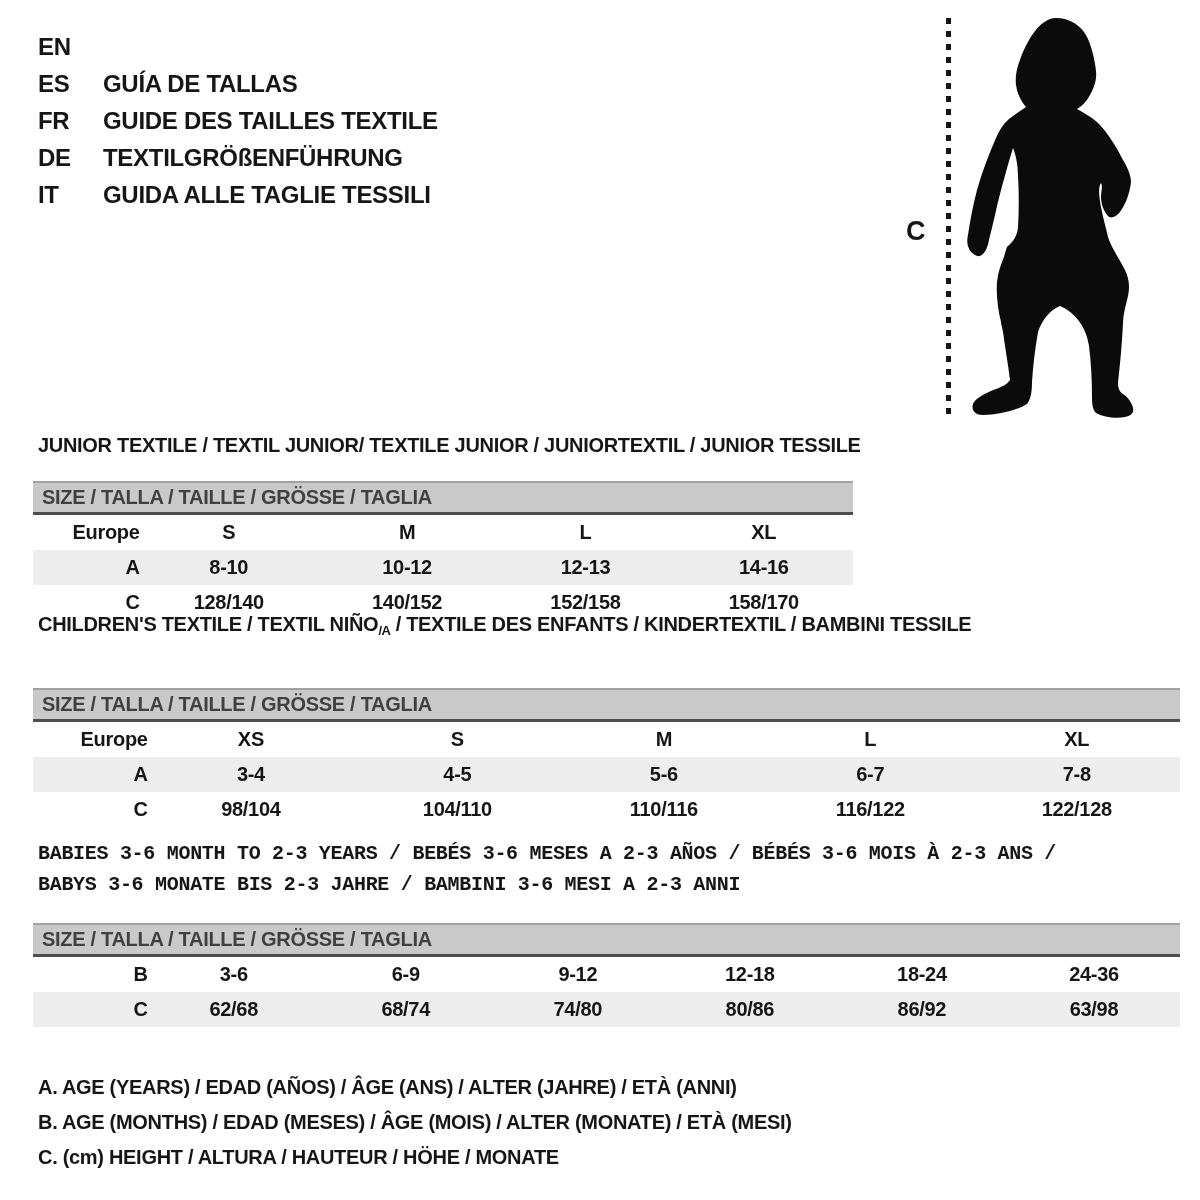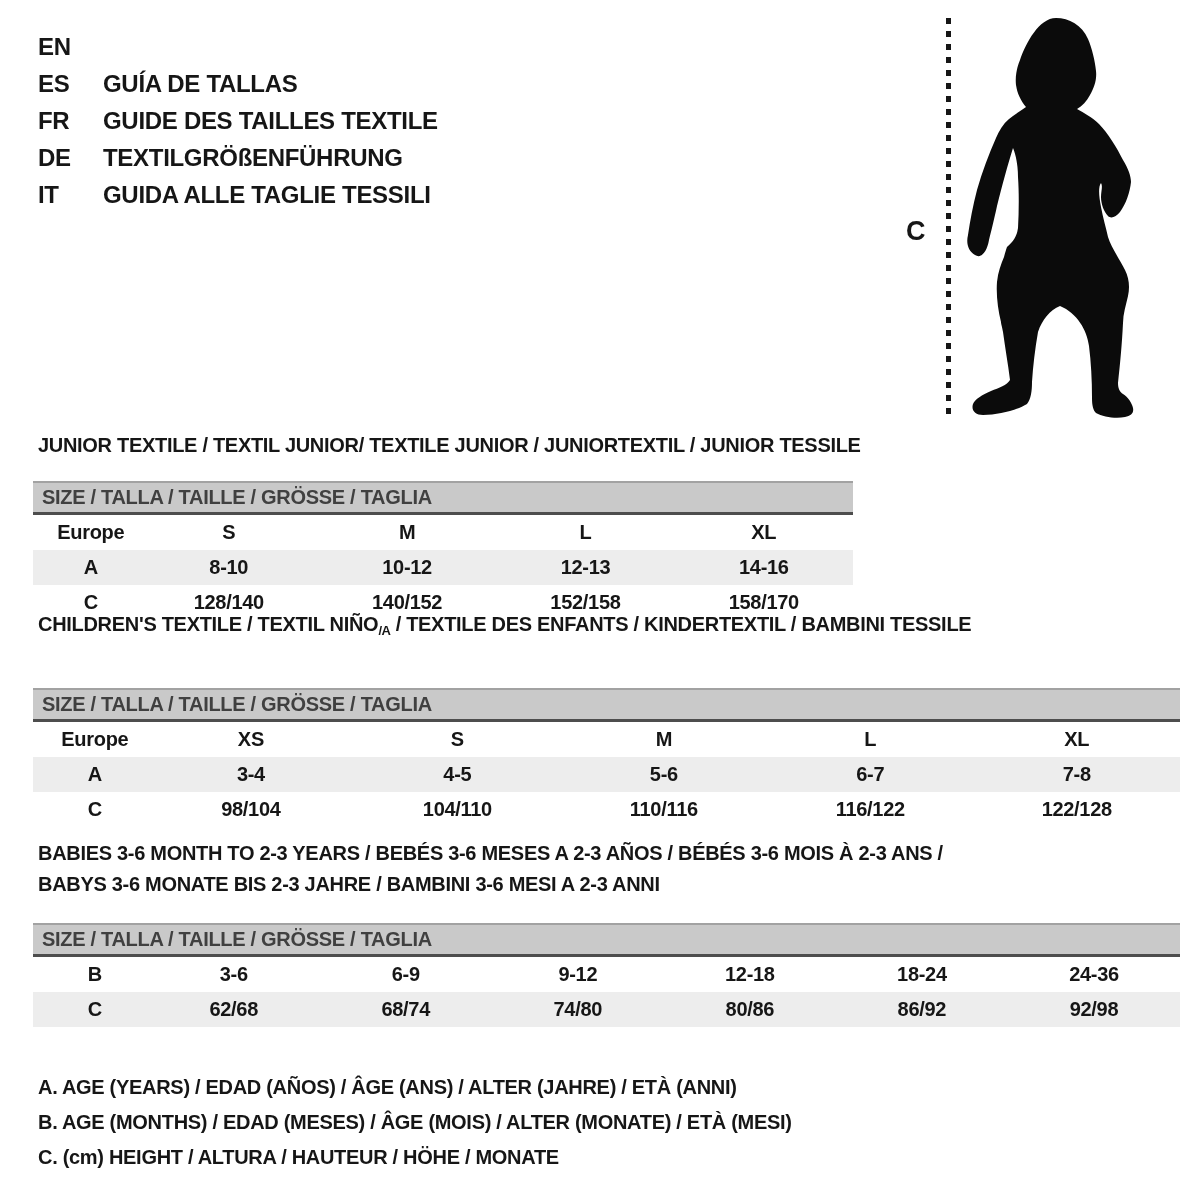--- a/index.html
+++ b/index.html
@@ -21,21 +21,21 @@
     position:absolute; left:946px; top:18px; width:5px; height:398px;
     background:repeating-linear-gradient(to bottom, #161616 0px, #161616 6px, transparent 6px, transparent 13px);
   }
   .c-label { position:absolute; left:906px; top:216px; font-size:27px; }
   .baby-svg { position:absolute; left:965px; top:14px; }
 
   
   .sec-title { position:absolute; left:38px; font-size:20px; white-space:nowrap; }
   .title-junior { top:434px; }
   .title-children { top:613px; }
-  .title-babies { top:838px; line-height:31px; }
+  .title-babies { top:838px; line-height:31px;font-family:Liberation Mono, monospace; }
   .sub { font-size:13px; vertical-align:-4px; letter-spacing:-0.5px; }
 
   
   .size-bar {
     position:absolute; left:33px; box-sizing:border-box; height:34px;
     background:#c9c9c9; border-top:2px solid #a2a2a2; border-bottom:3px solid #4d4d4d;
     color:#404040; font-size:20px; line-height:28px; padding-left:9px; white-space:nowrap;
   }
   .bar-junior { top:481px; width:820px; }
   .bar-children { top:688px; width:1147px; }
@@ -43,21 +43,21 @@
 
   
   table.size-table { position:absolute; left:33px; border-collapse:collapse; table-layout:fixed; }
   .tbl-junior { top:515px; width:820px; }
   .tbl-children { top:722px; width:1147px; }
   .tbl-babies { top:957px; width:1147px; }
   .size-table td {
     height:35px; padding:0; font-size:20px; font-weight:bold;
     text-align:center; vertical-align:middle; white-space:nowrap;
   }
-  .size-table td.lbl { text-align:center; padding-left:9px; }
+  .size-table td.lbl { text-align:right; padding-left:9px; }
   .size-table tr.alt td { background:#ededed; }
 
   
   .legend { position:absolute; left:38px; top:1070px; font-size:20px; line-height:35px; }
   .legend div { white-space:nowrap; }
 </style>
 </head>
 <body>
 
 <div class="page">
@@ -206,21 +206,21 @@
       <td>18-24</td>
       <td>24-36</td>
     </tr>
     <tr class="alt">
       <td class="lbl">C</td>
       <td>62/68</td>
       <td>68/74</td>
       <td>74/80</td>
       <td>80/86</td>
       <td>86/92</td>
-      <td>92/98</td>
+      <td>63/98</td>
     </tr>
   </tbody>
     </table>
 
   <div class="legend">
     <div>A. AGE (YEARS) / EDAD (AÑOS) / ÂGE (ANS) / ALTER (JAHRE) / ETÀ (ANNI)</div>
     <div>B. AGE (MONTHS) / EDAD (MESES) / ÂGE (MOIS) / ALTER (MONATE) / ETÀ (MESI)</div>
     <div>C. (cm) HEIGHT / ALTURA / HAUTEUR / HÖHE / MONATE</div>
   </div>
 

